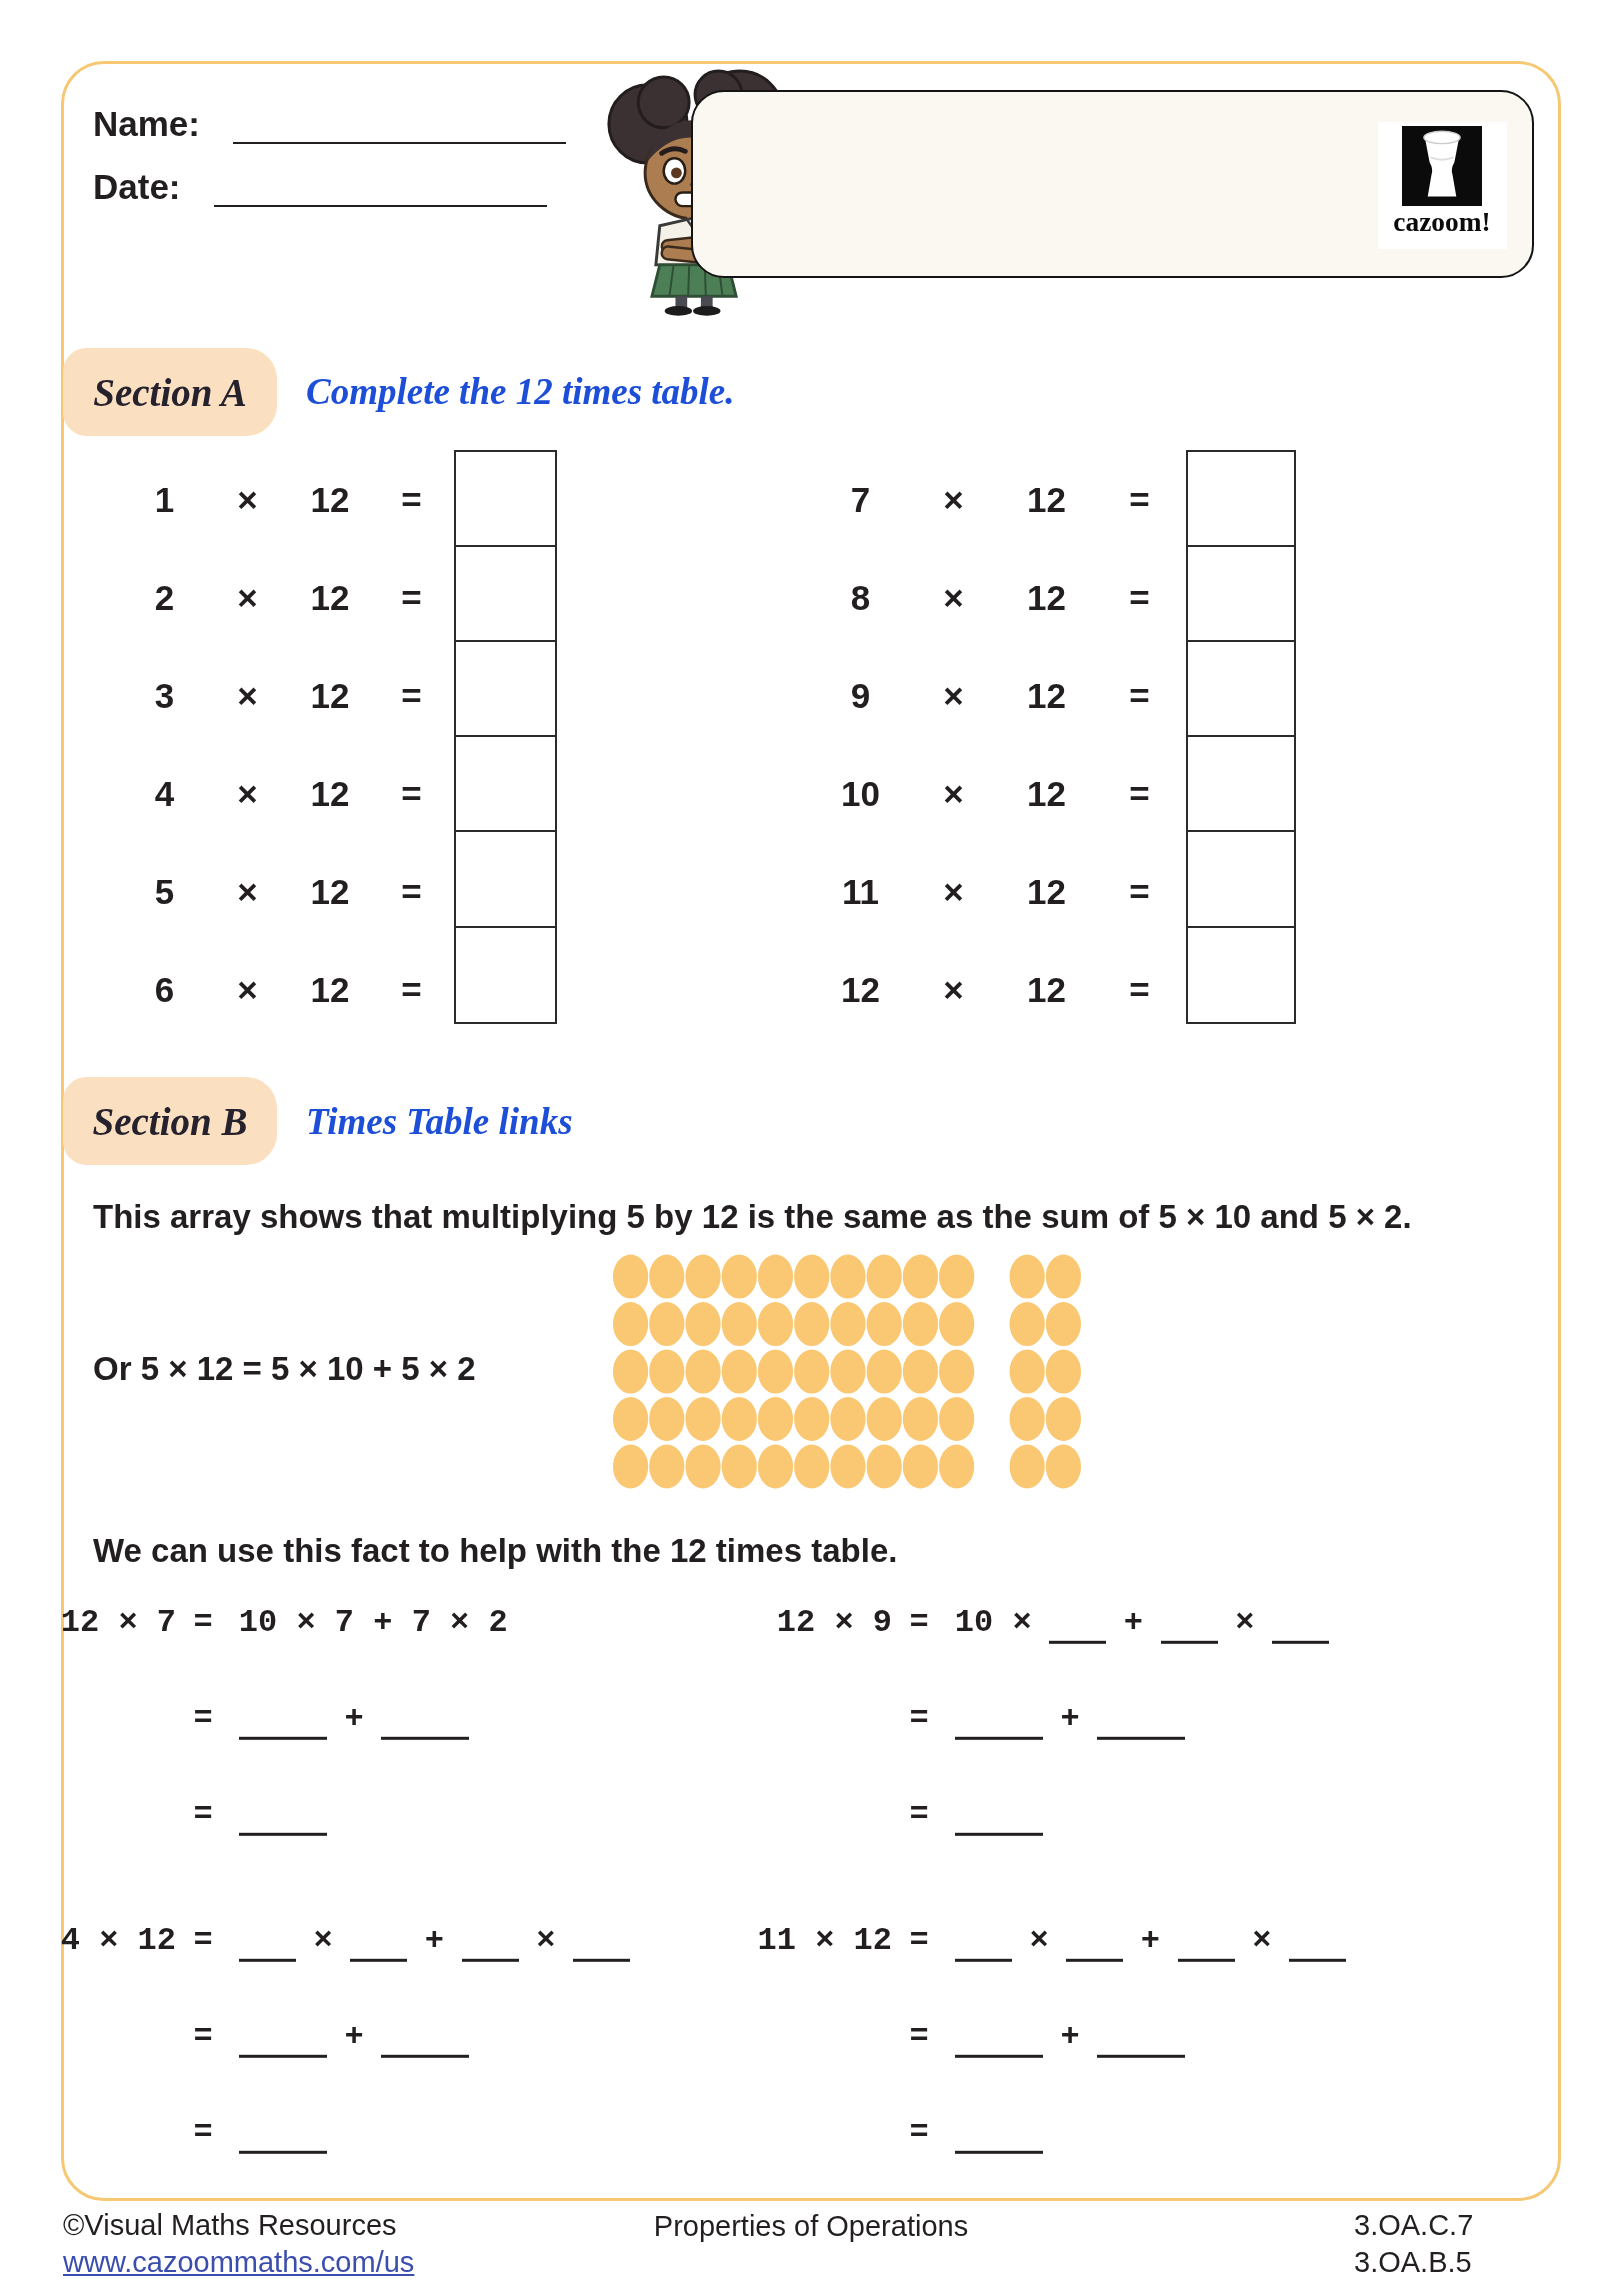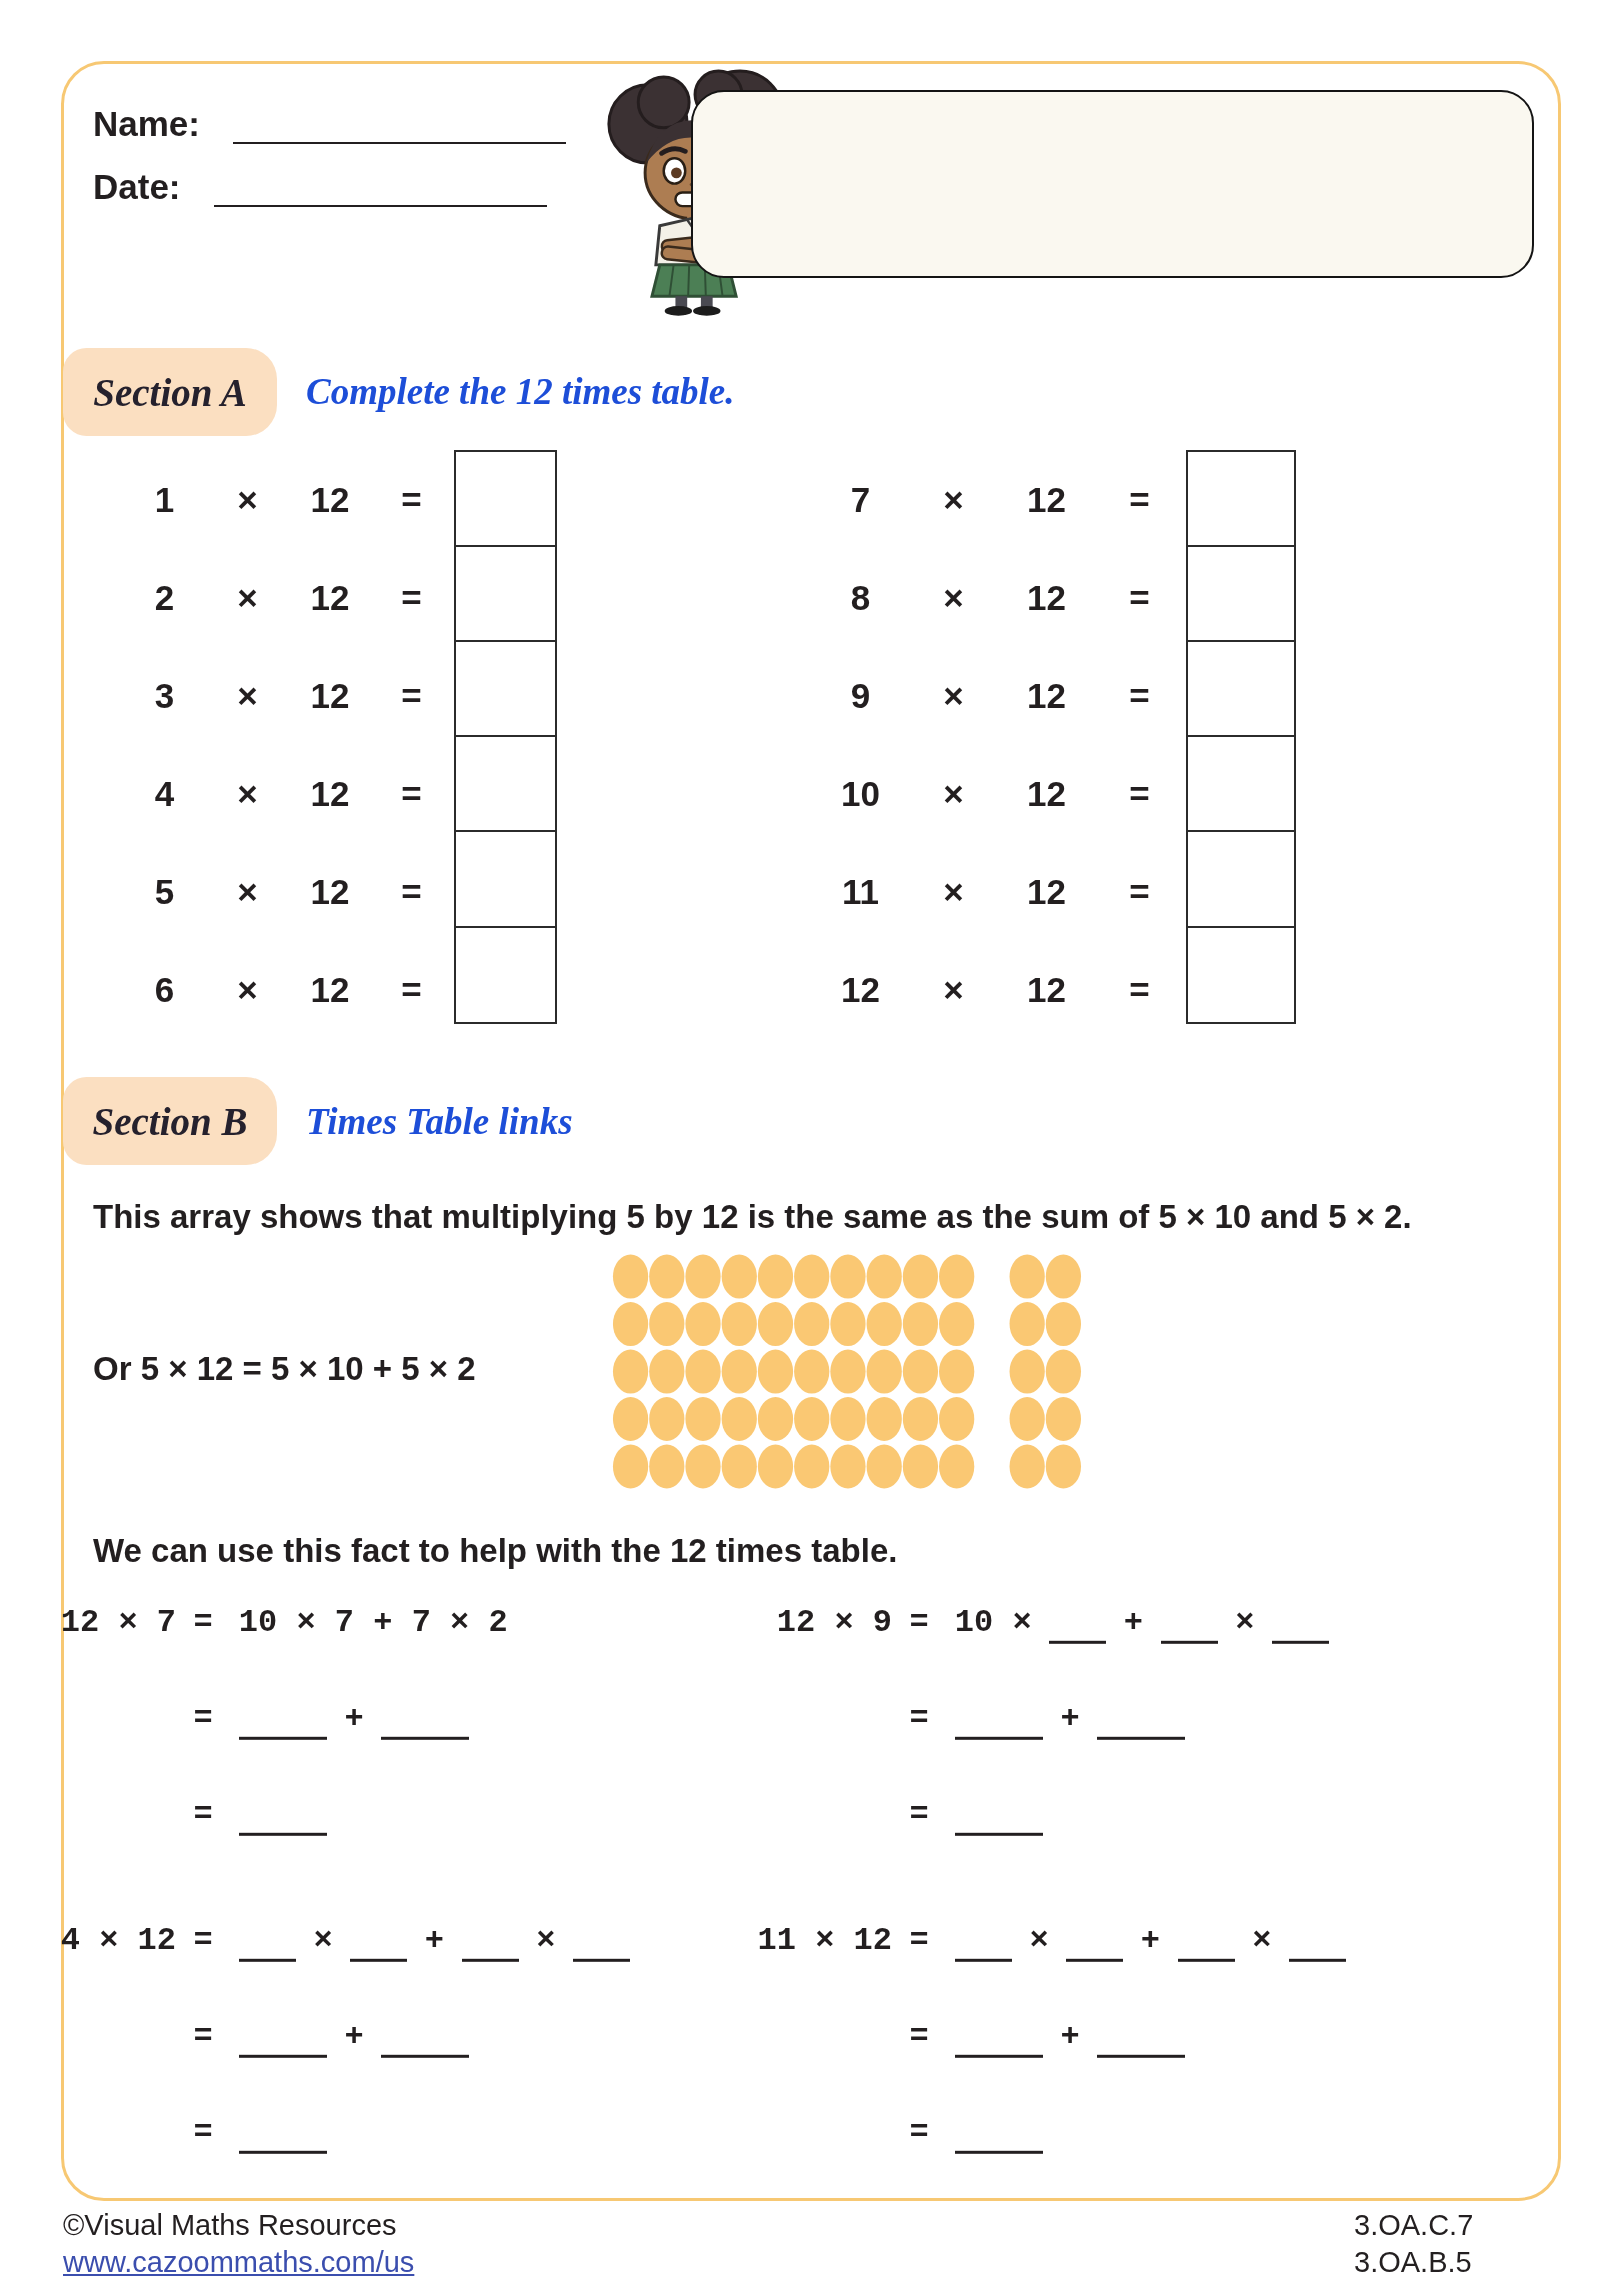--- a/index.html
+++ b/index.html
@@ -134,20 +134,29 @@
   <rect x="60" y="190" width="64" height="13" rx="6" fill="#AD7D52" stroke="#3a2a1c" stroke-width="2.5" transform="rotate(6 92 196)"></rect>
   <path d="M58,206 L128,206 L136,238 L50,238 Z" fill="#4C7F55" stroke="#2f4f35" stroke-width="3"></path>
   <path d="M72,207 L68,237 M88,207 L87,237 M104,207 L105,237 M118,207 L122,237" stroke="#2f4f35" stroke-width="2"></path>
   <rect x="74" y="238" width="12" height="14" fill="#4a4a52"></rect>
   <rect x="100" y="238" width="12" height="14" fill="#4a4a52"></rect>
   <ellipse cx="77" cy="253" rx="14" ry="5" fill="#1c1c1c"></ellipse>
   <ellipse cx="106" cy="253" rx="14" ry="5" fill="#1c1c1c"></ellipse>
 </svg>
 
 <div class="title-box">
+  <div class="logo">
+    <svg viewBox="0 0 84 84">
+      <rect x="0" y="0" width="84" height="84" fill="#0b0b0b"></rect>
+      <path d="M24,12 L29,38 Q33,45 31,51 L27,74 L57,74 L53,51 Q51,45 55,38 L60,12 Z" fill="#ffffff"></path>
+      <ellipse cx="42" cy="12" rx="19" ry="6.5" fill="#ffffff" stroke="#cccccc" stroke-width="1.5"></ellipse>
+      <path d="M30,33 Q42,38 54,33" fill="none" stroke="#dddddd" stroke-width="2"></path>
+    </svg>
+    <div class="logo-text">cazoom!</div>
+  </div>
 </div>
 
 <div class="sec-label a">Section A</div>
 <div class="sec-instr a">Complete the 12 times table.</div>
 
 <div class="mul-col left">
     <div class="mul-row">
       <span>1</span>
       <span>×</span>
       <span>12</span>
@@ -427,18 +436,19 @@
         </span>
       </div>
     </div>
   </div>
 
 <div class="footer-left">
   <div>©Visual Maths Resources</div>
   <div class="footer-url">www.cazoommaths.com/us</div>
 </div>
 <div class="footer-center">
+  <div>Properties of Operations</div>
 </div>
 <div class="footer-right">
   <div>3.OA.C.7</div>
   <div>3.OA.B.5</div>
 </div>
 
 
 </body></html>

